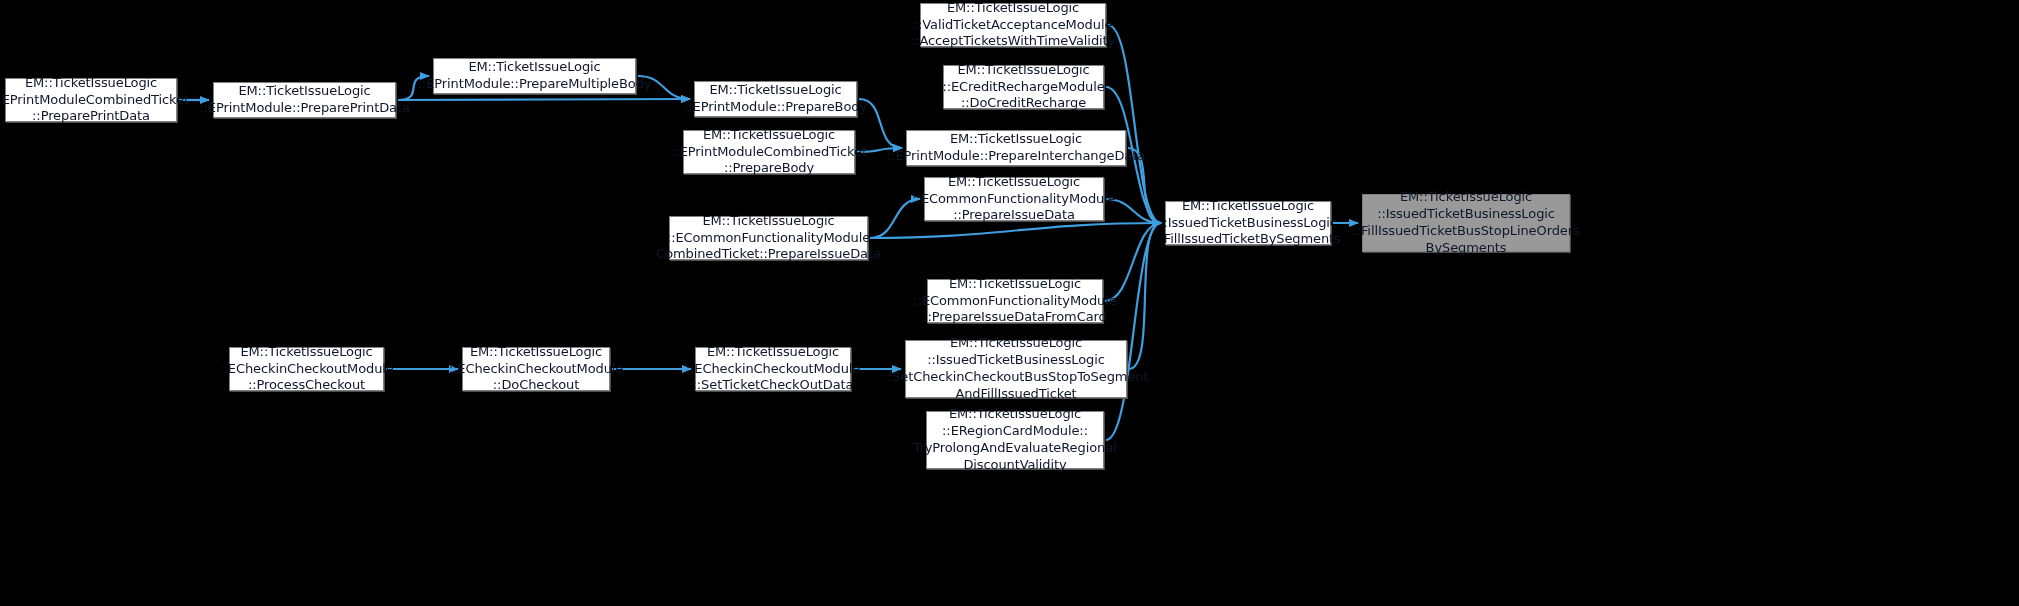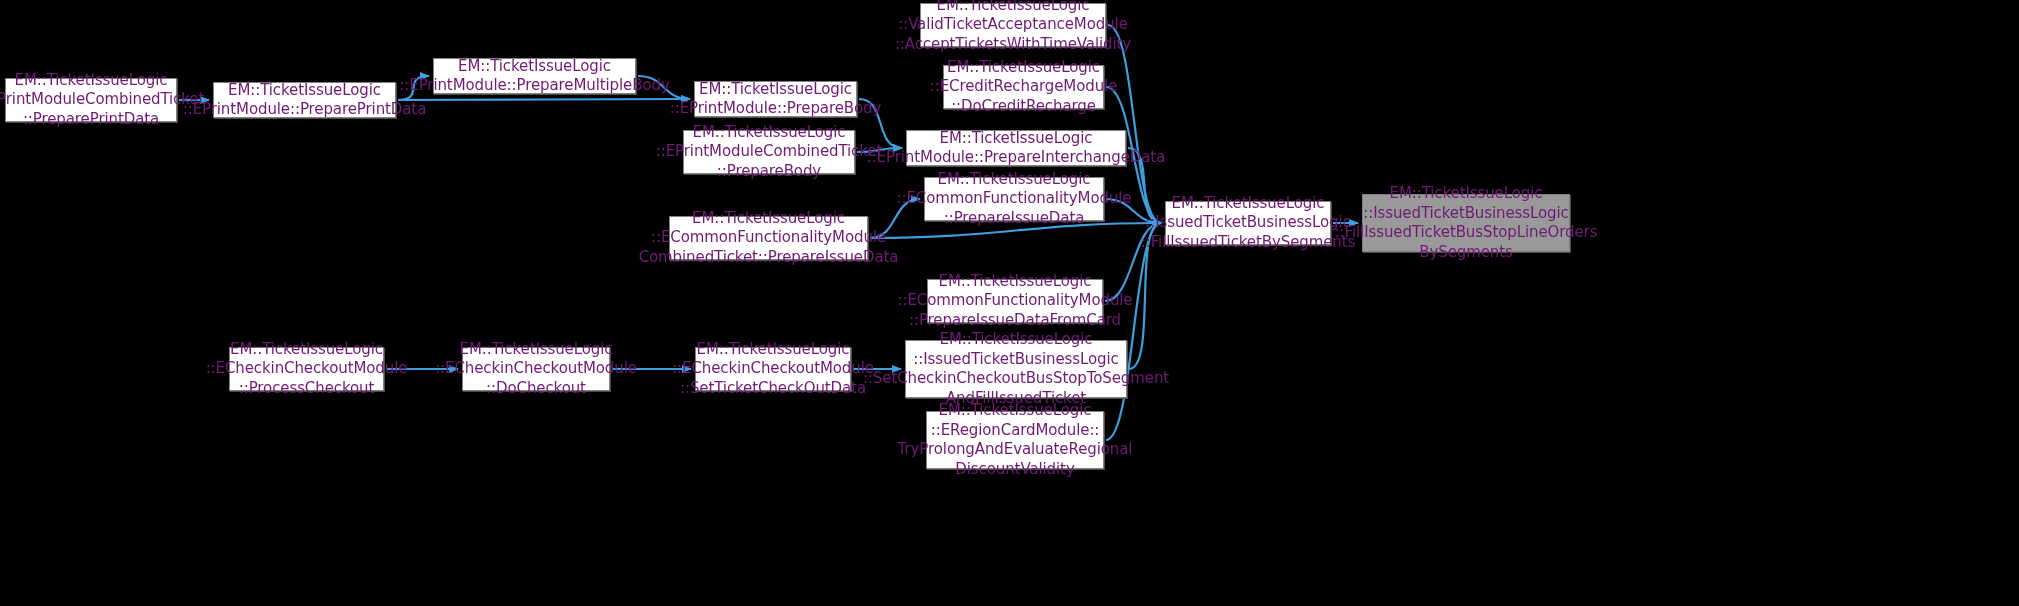--- a/index.html
+++ b/index.html
@@ -3,21 +3,21 @@
 <meta charset="utf-8">
 <style>
   html,body{margin:0;padding:0;background:#000;}
   body{width:2019px;height:606px;position:relative;overflow:hidden;
        font-family:"DejaVu Sans","Liberation Sans",sans-serif;}
   #stage{position:absolute;inset:0;width:2019px;height:606px;}
   svg.edges{position:absolute;left:0;top:0;width:2019px;height:606px;pointer-events:none;}
   .node{position:absolute;box-sizing:border-box;background:#ffffff;
         border:1px solid #808080;box-shadow:1px 1px 0 0 #4d4d4d;
         display:flex;align-items:center;justify-content:center;
-        text-align:center;color:#701a75;font-size:15px;line-height:1.30;
+        text-align:center;color:#0f172a;font-size:13px;line-height:1.30;
         letter-spacing:-0.1px;padding:2px 8px;white-space:pre-line;}
   .node.target{background:#999999;}
 </style>
 </head>
 <body>
 
 <div id="stage">
   <svg class="edges" viewBox="0 0 2019 606" xmlns="http://www.w3.org/2000/svg">
     <defs>
       <marker id="ah" markerWidth="10" markerHeight="8" refX="9" refY="4" orient="auto" markerUnits="userSpaceOnUse">

